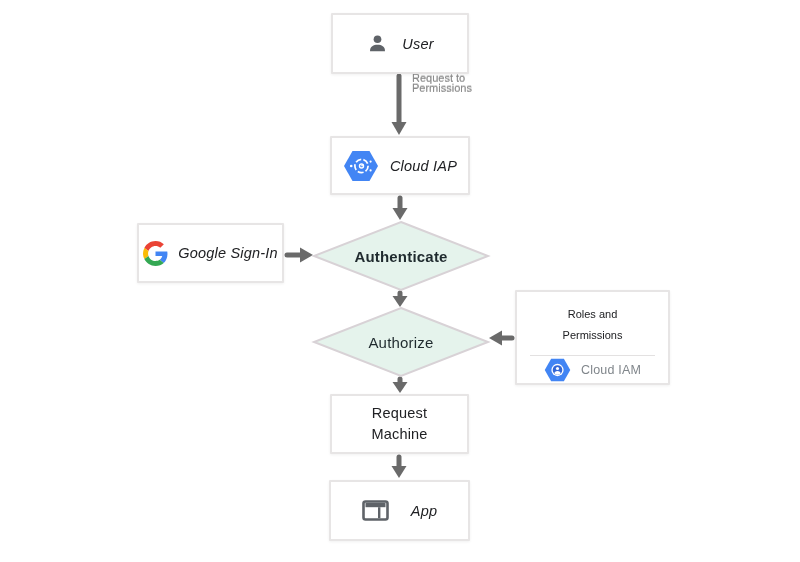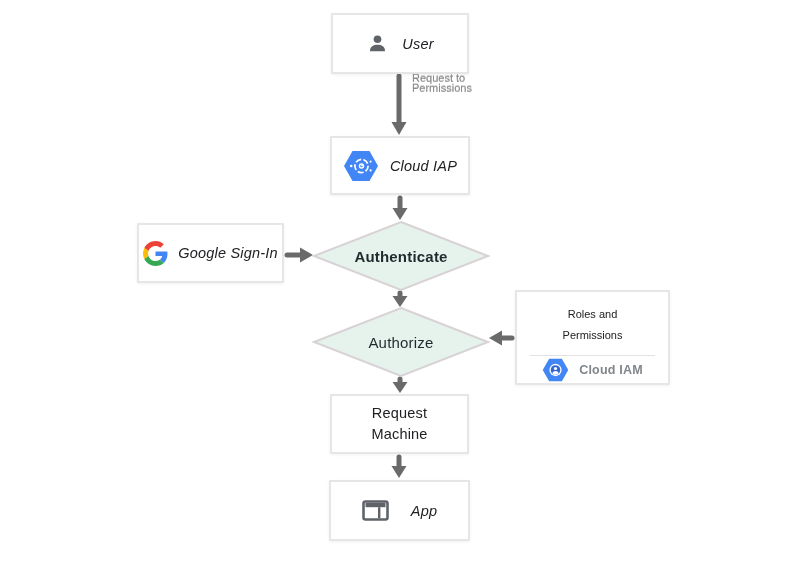--- a/index.html
+++ b/index.html
@@ -23,21 +23,21 @@
     font-size:15px;font-weight:500;color:#1f2a2e;letter-spacing:.2px;
   }
   .edge-label{
     position:absolute;left:412px;top:73px;width:72px;
     font-size:11px;line-height:10px;color:#8a8a8a;
     text-shadow:0 -1px 0 rgba(138,138,138,.45);
   }
   .roles-inner{display:flex;flex-direction:column;width:100%;height:100%;}
   .roles-title{flex:0 0 auto;padding-top:12px;font-size:11px;line-height:21px;text-align:center;color:#202124;}
   .roles-divider{height:1px;background:#e3e1e1;margin:9px 13px 0 13px;}
-  .roles-sub{flex:1;display:flex;align-items:center;justify-content:center;gap:10px;font-weight:bold;}
+  .roles-sub{flex:1;display:flex;align-items:center;justify-content:center;gap:10px;}
   .roles-sub .sub-label{font-size:12.5px;color:#80868b;letter-spacing:.2px;}
   .icon{flex:0 0 auto;display:block;}
 </style>
 </head>
 <body>
 
 <div id="canvas">
 
   <svg id="wires" viewBox="0 0 800 562">
     <g stroke="#6a6a6a" stroke-width="5" stroke-linecap="round" fill="#6a6a6a">

